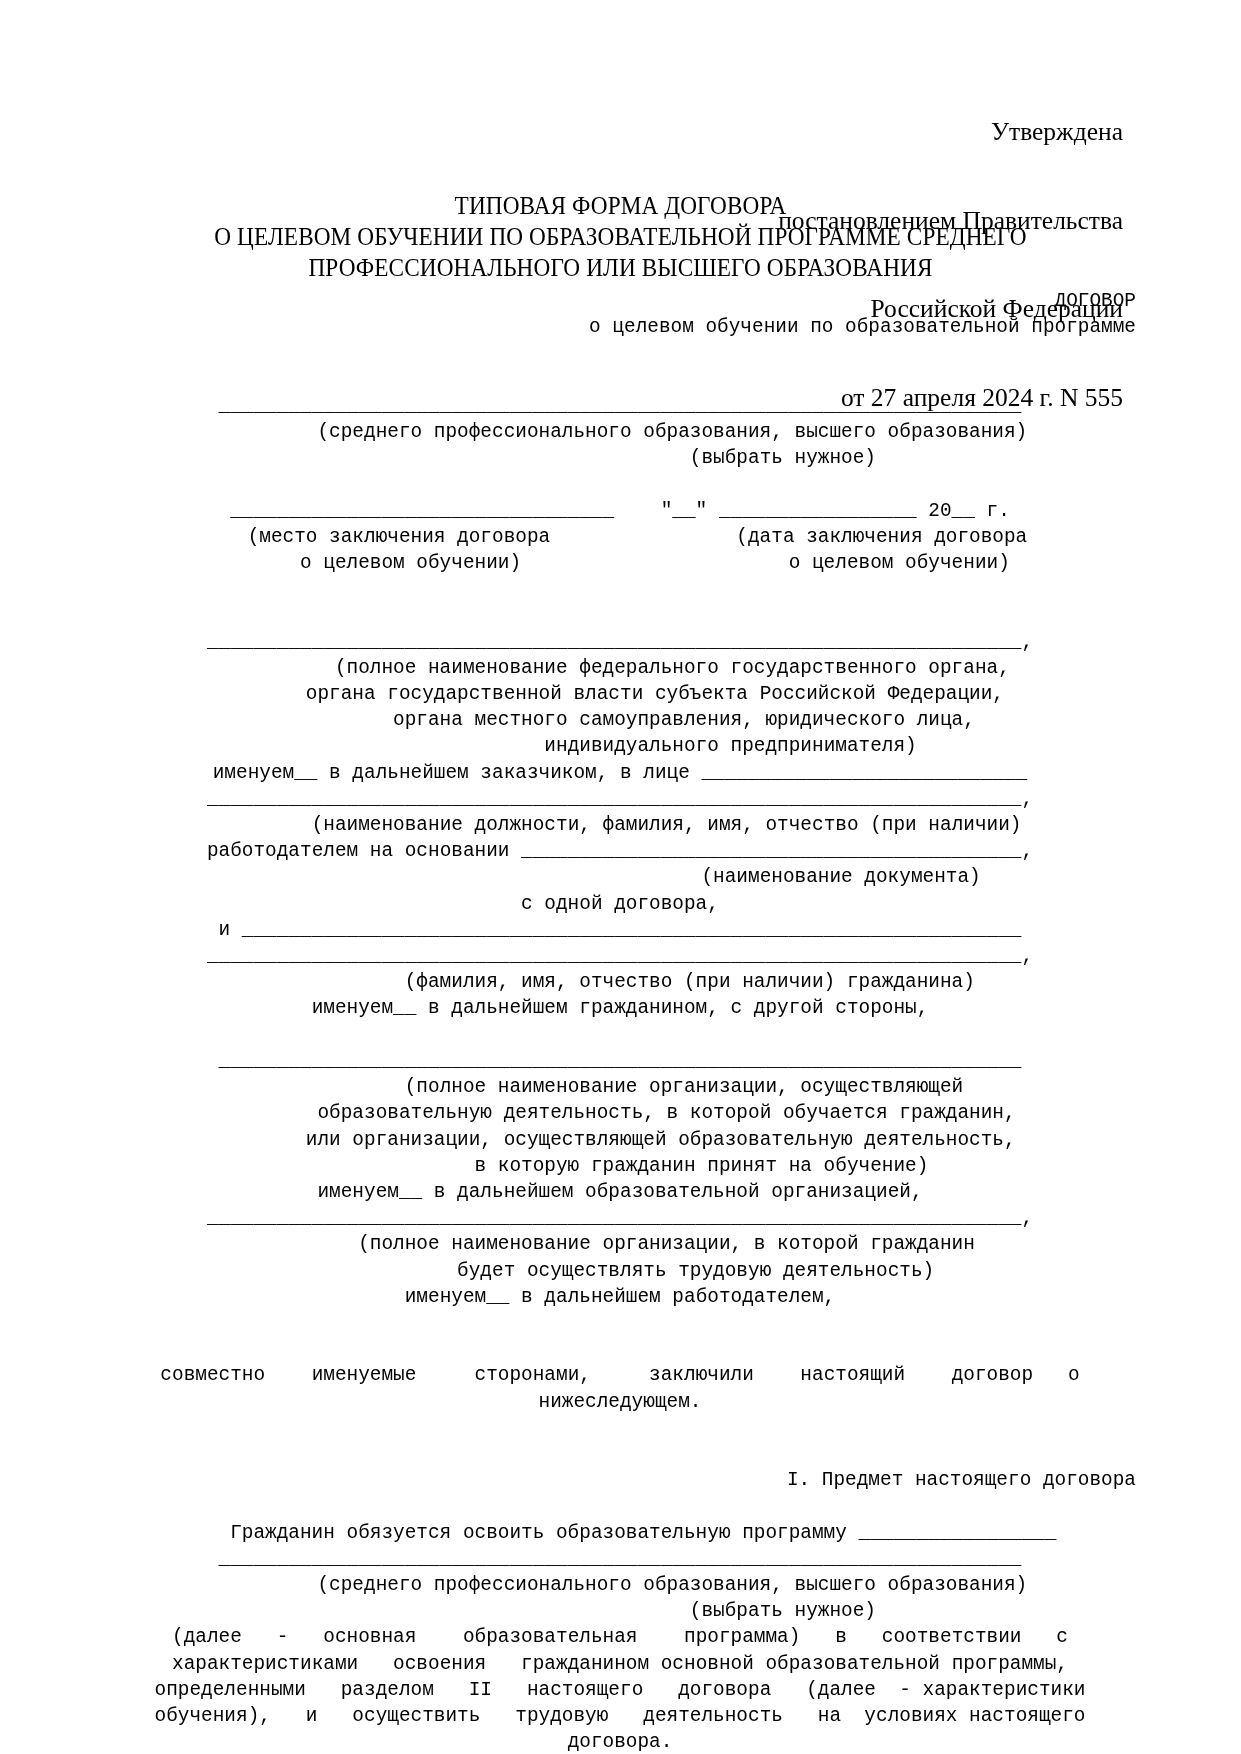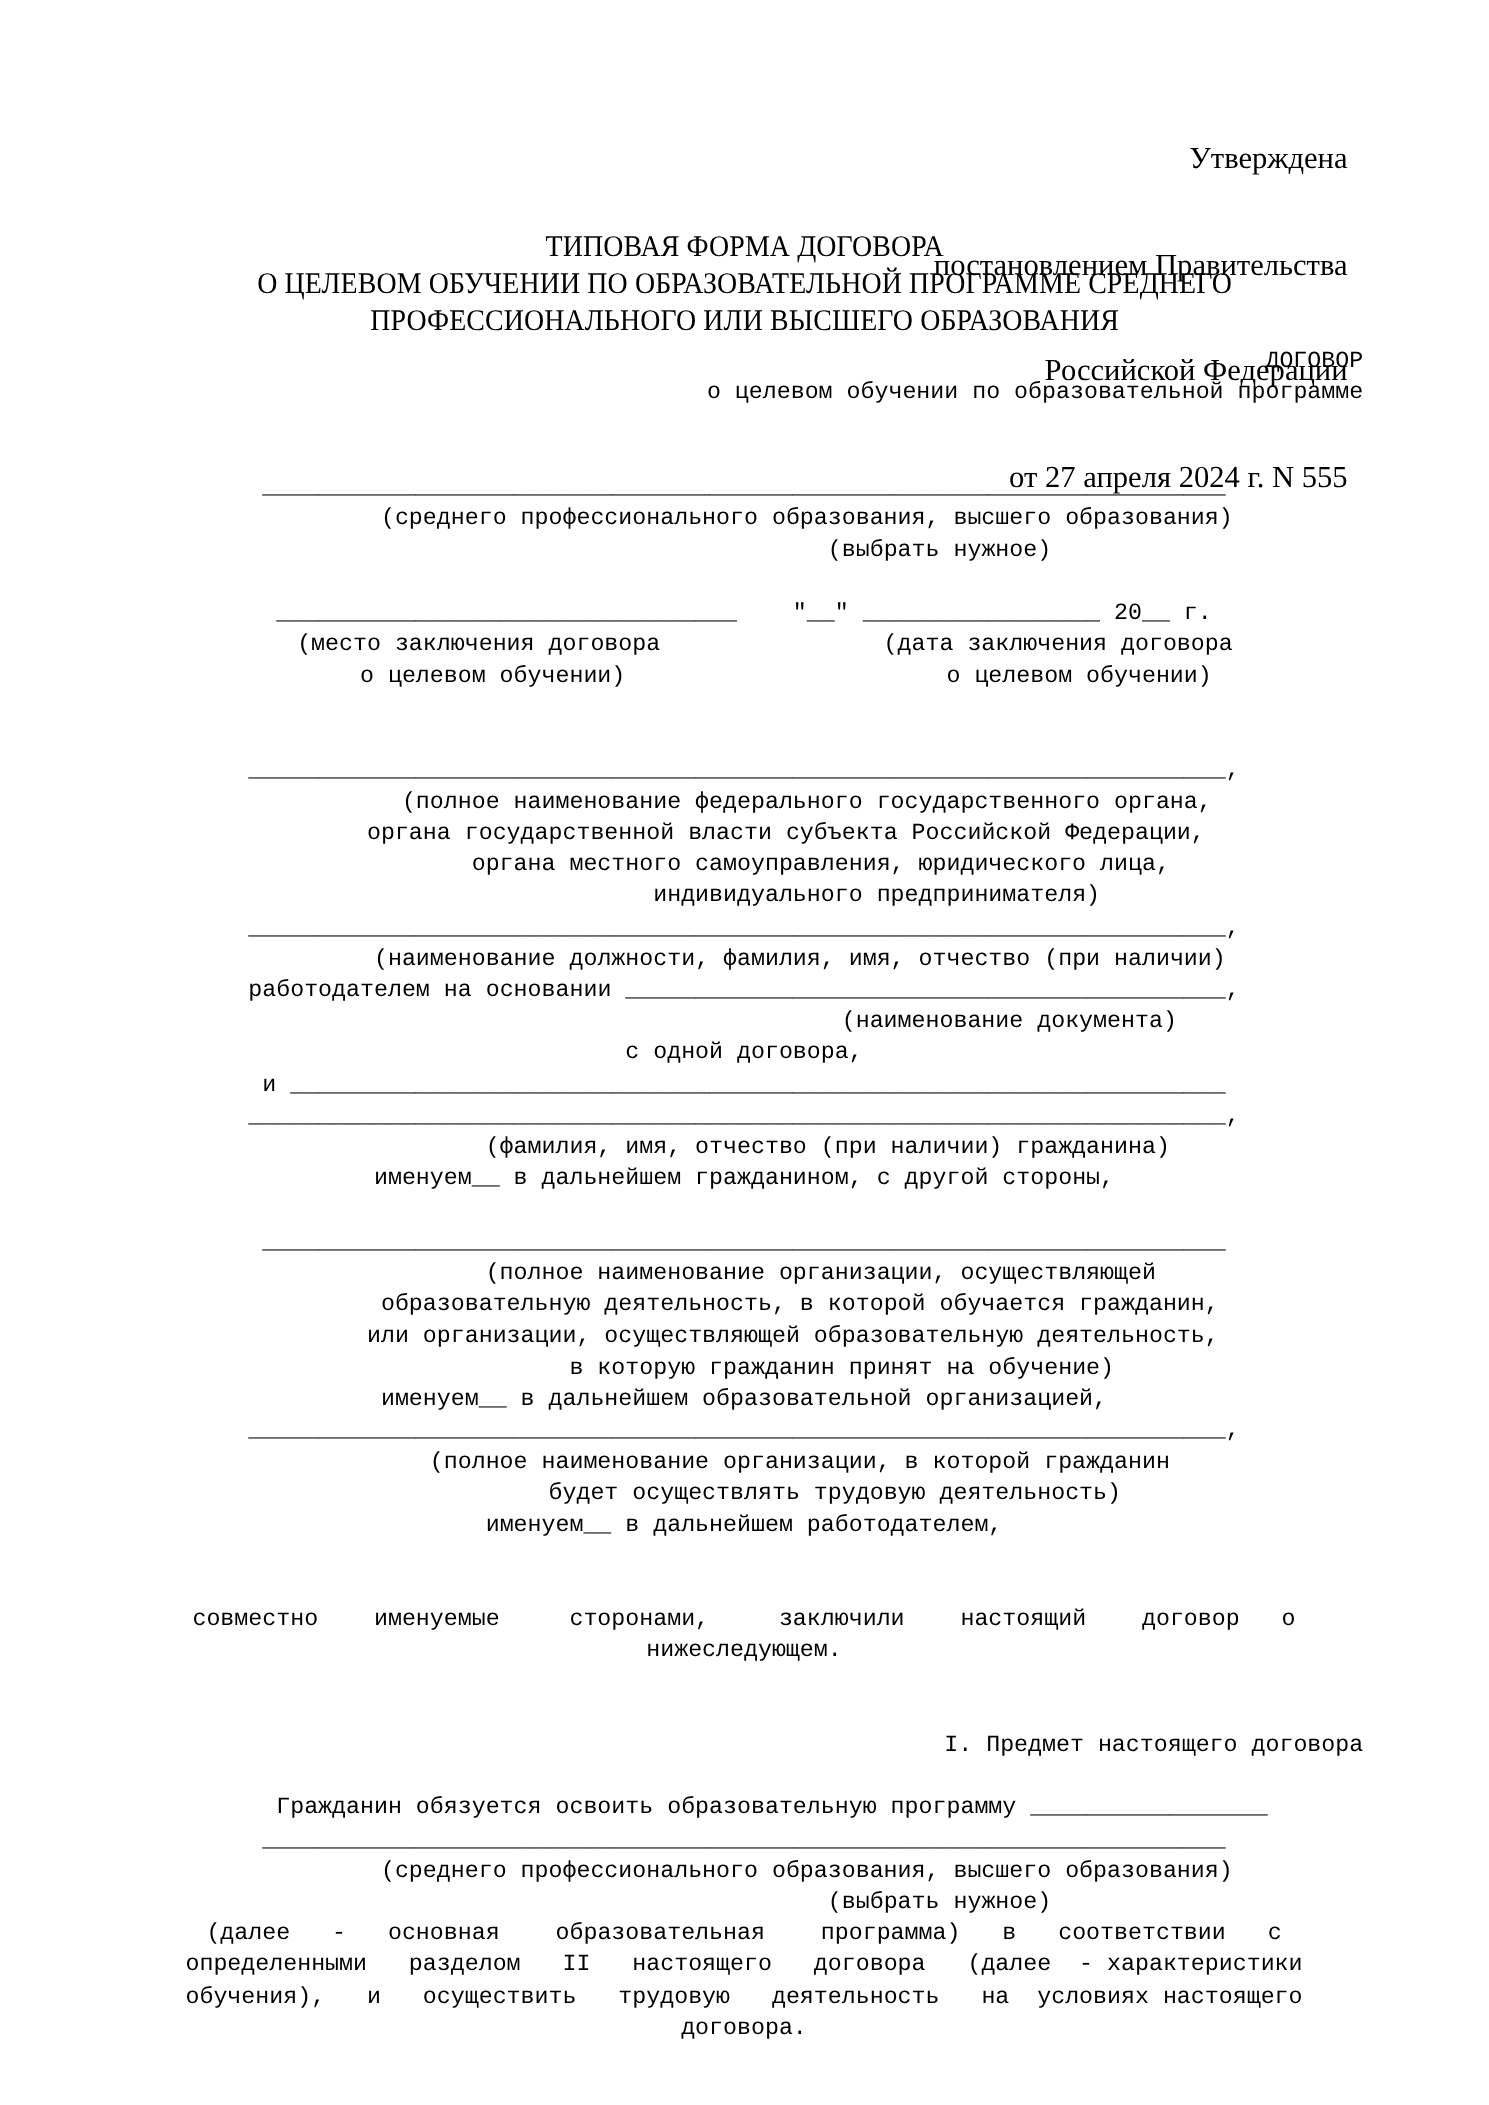--- a/index.html
+++ b/index.html
@@ -112,20 +112,21 @@
         <div class="mono-line">_________________________________    "__" _________________ 20__ г.</div>
         <div class="mono-line">   (место заключения договора                (дата заключения договора</div>
         <div class="mono-line">      о целевом обучении)                       о целевом обучении)</div>
         <div class="mono-line">&nbsp;</div>
         <div class="mono-line">&nbsp;</div>
         <div class="mono-line">______________________________________________________________________,</div>
         <div class="mono-line">         (полное наименование федерального государственного органа,</div>
         <div class="mono-line">      органа государственной власти субъекта Российской Федерации,</div>
         <div class="mono-line">           органа местного самоуправления, юридического лица,</div>
         <div class="mono-line">                   индивидуального предпринимателя)</div>
+        <div class="mono-line">именуем__ в дальнейшем заказчиком, в лице ____________________________</div>
         <div class="mono-line">______________________________________________________________________,</div>
         <div class="mono-line">        (наименование должности, фамилия, имя, отчество (при наличии)</div>
         <div class="mono-line">работодателем на основании ___________________________________________,</div>
         <div class="mono-line">                                      (наименование документа)</div>
         <div class="mono-line">с одной договора,</div>
         <div class="mono-line">и ___________________________________________________________________</div>
         <div class="mono-line">______________________________________________________________________,</div>
         <div class="mono-line">            (фамилия, имя, отчество (при наличии) гражданина)</div>
         <div class="mono-line">именуем__ в дальнейшем гражданином, с другой стороны,</div>
         <div class="mono-line">&nbsp;</div>
@@ -157,20 +158,21 @@
     <div class="sec-one-lines">
         <div class="mono-line">&nbsp;</div>
         <div class="mono-line">    Гражданин обязуется освоить образовательную программу _________________</div>
         <div class="mono-line">_____________________________________________________________________</div>
         <div class="mono-line">         (среднего профессионального образования, высшего образования)</div>
         <div class="mono-line">                            (выбрать нужное)</div>
       </div>
 
     <div class="sec-one-p1">
         <div class="mono-line">(далее   -   основная    образовательная    программа)   в   соответствии   с</div>
+        <div class="mono-line">характеристиками   освоения   гражданином основной образовательной программы,</div>
         <div class="mono-line">определенными   разделом   II   настоящего   договора   (далее  - характеристики</div>
         <div class="mono-line">обучения),   и   осуществить   трудовую   деятельность   на  условиях настоящего</div>
         <div class="mono-line">договора.</div>
       </div>
 
   </div>
 
 </div>
 
 </body></html>

